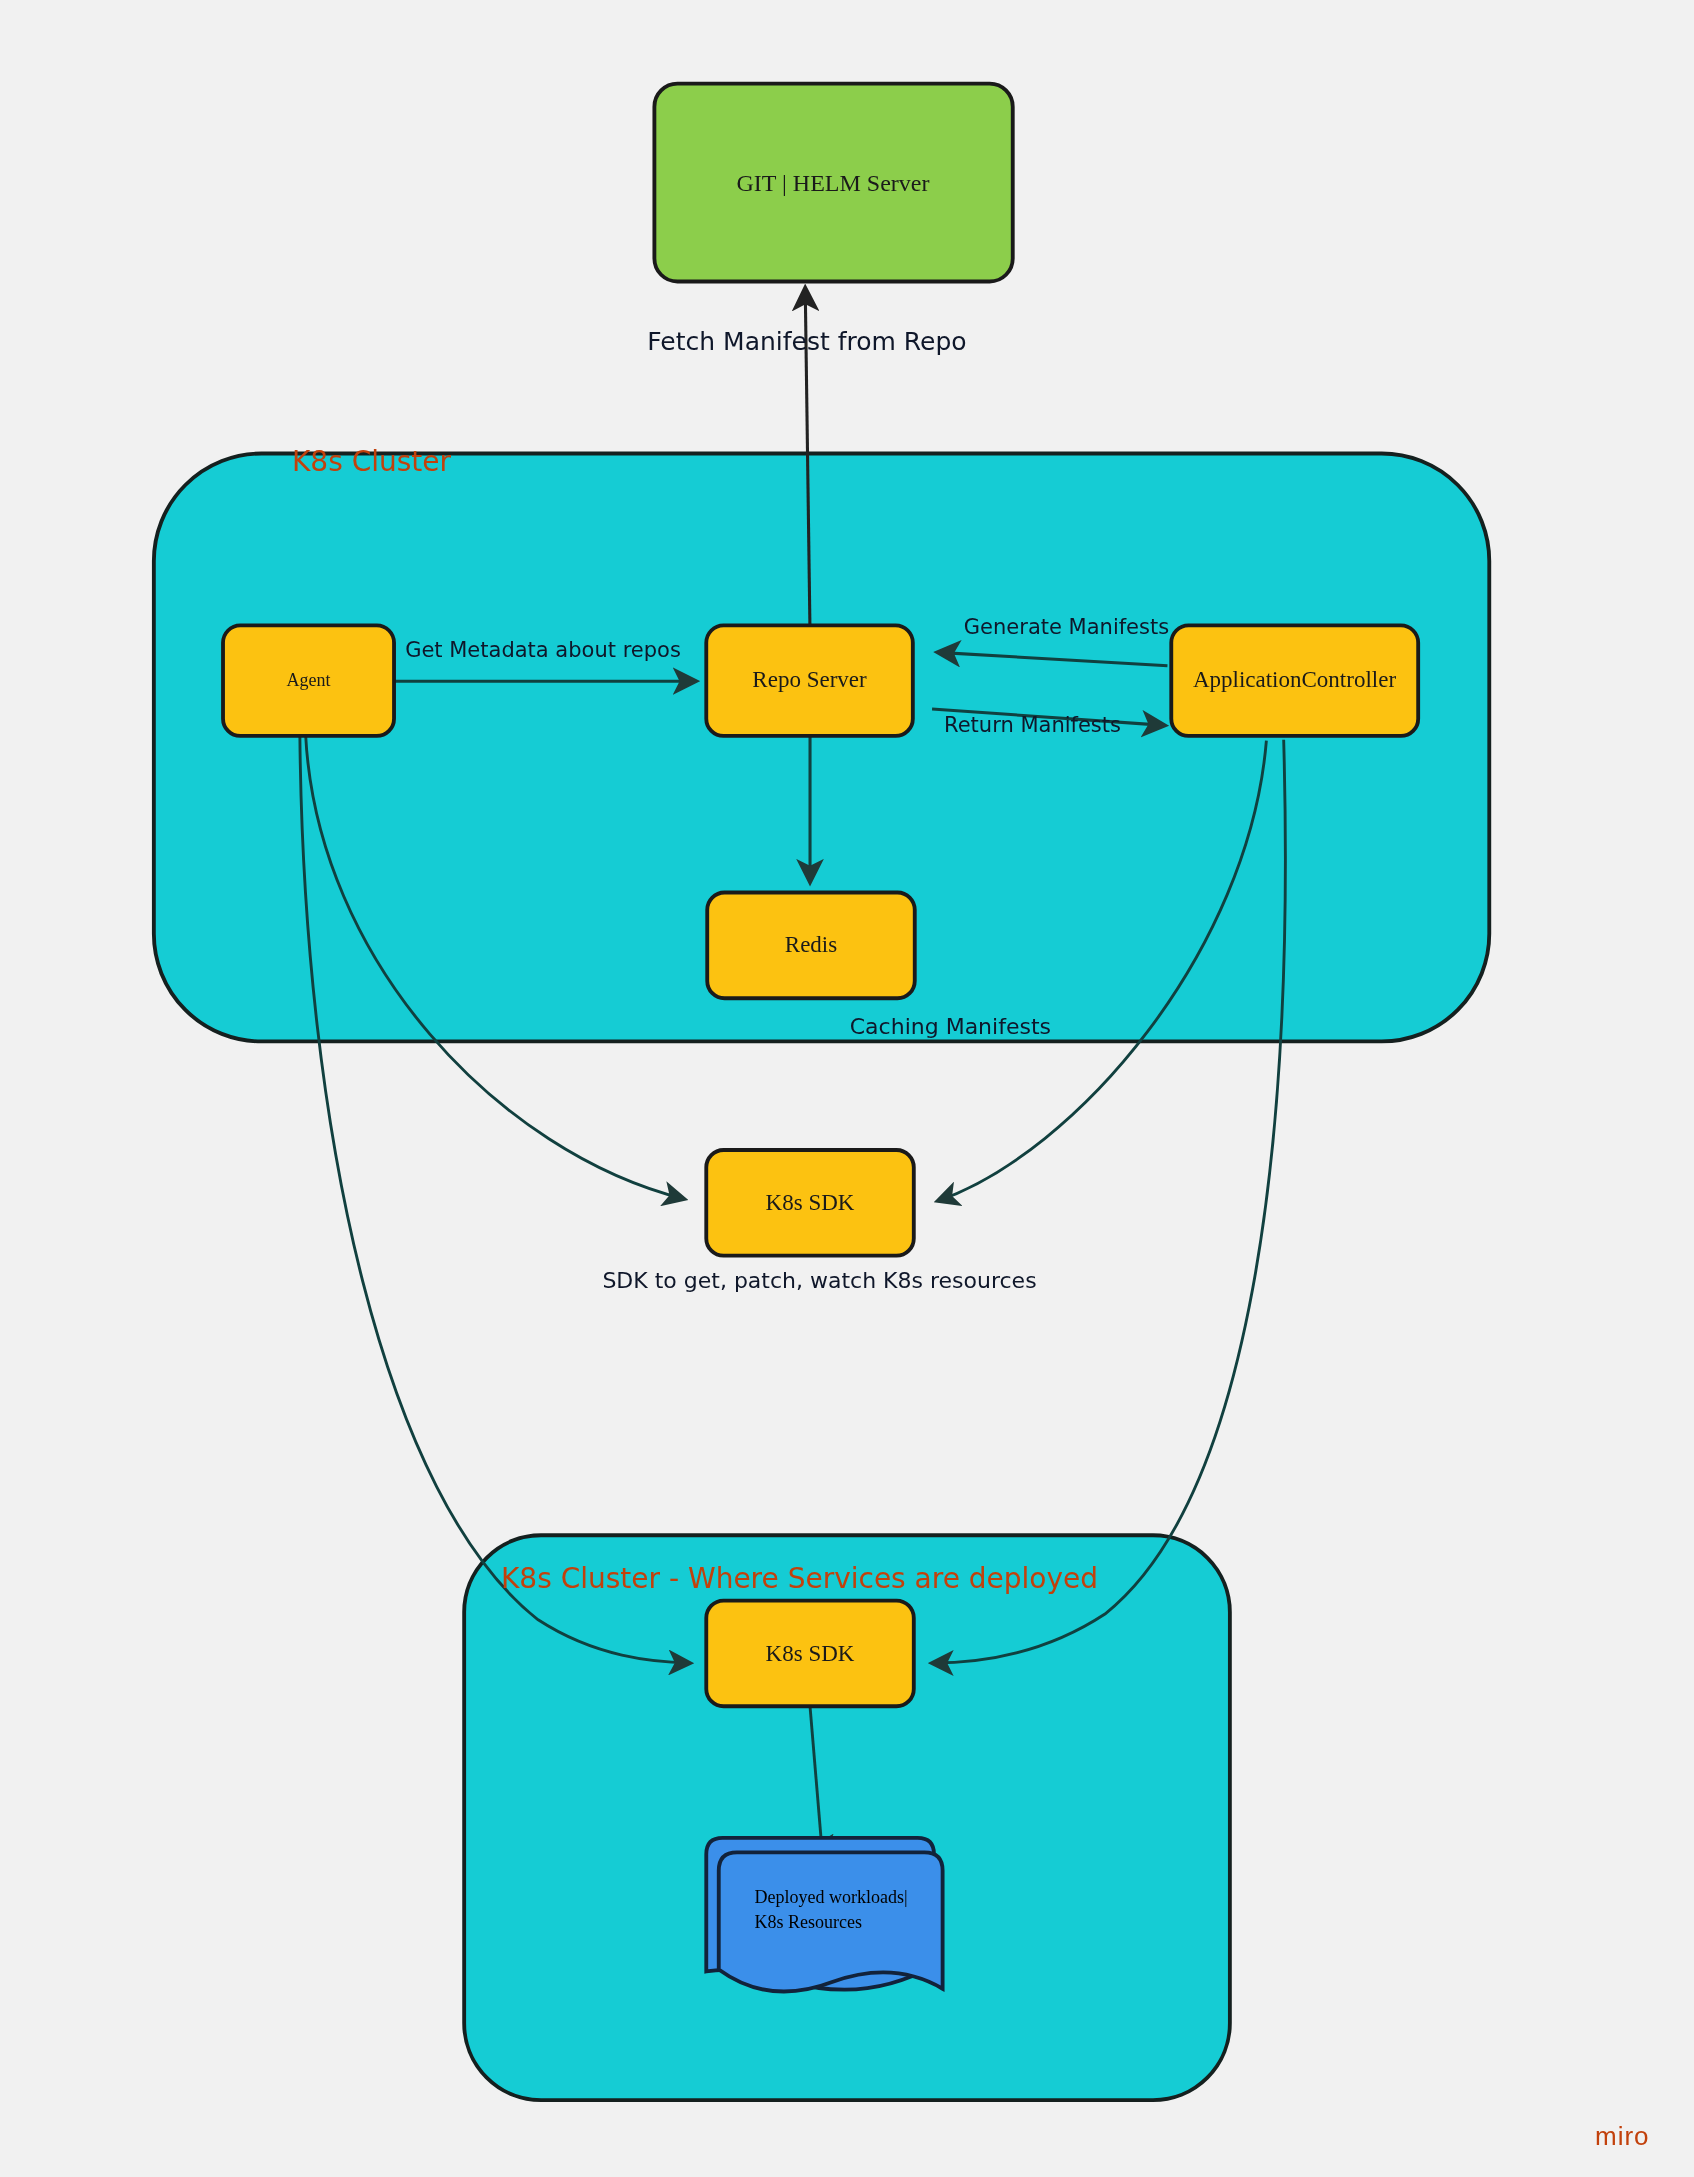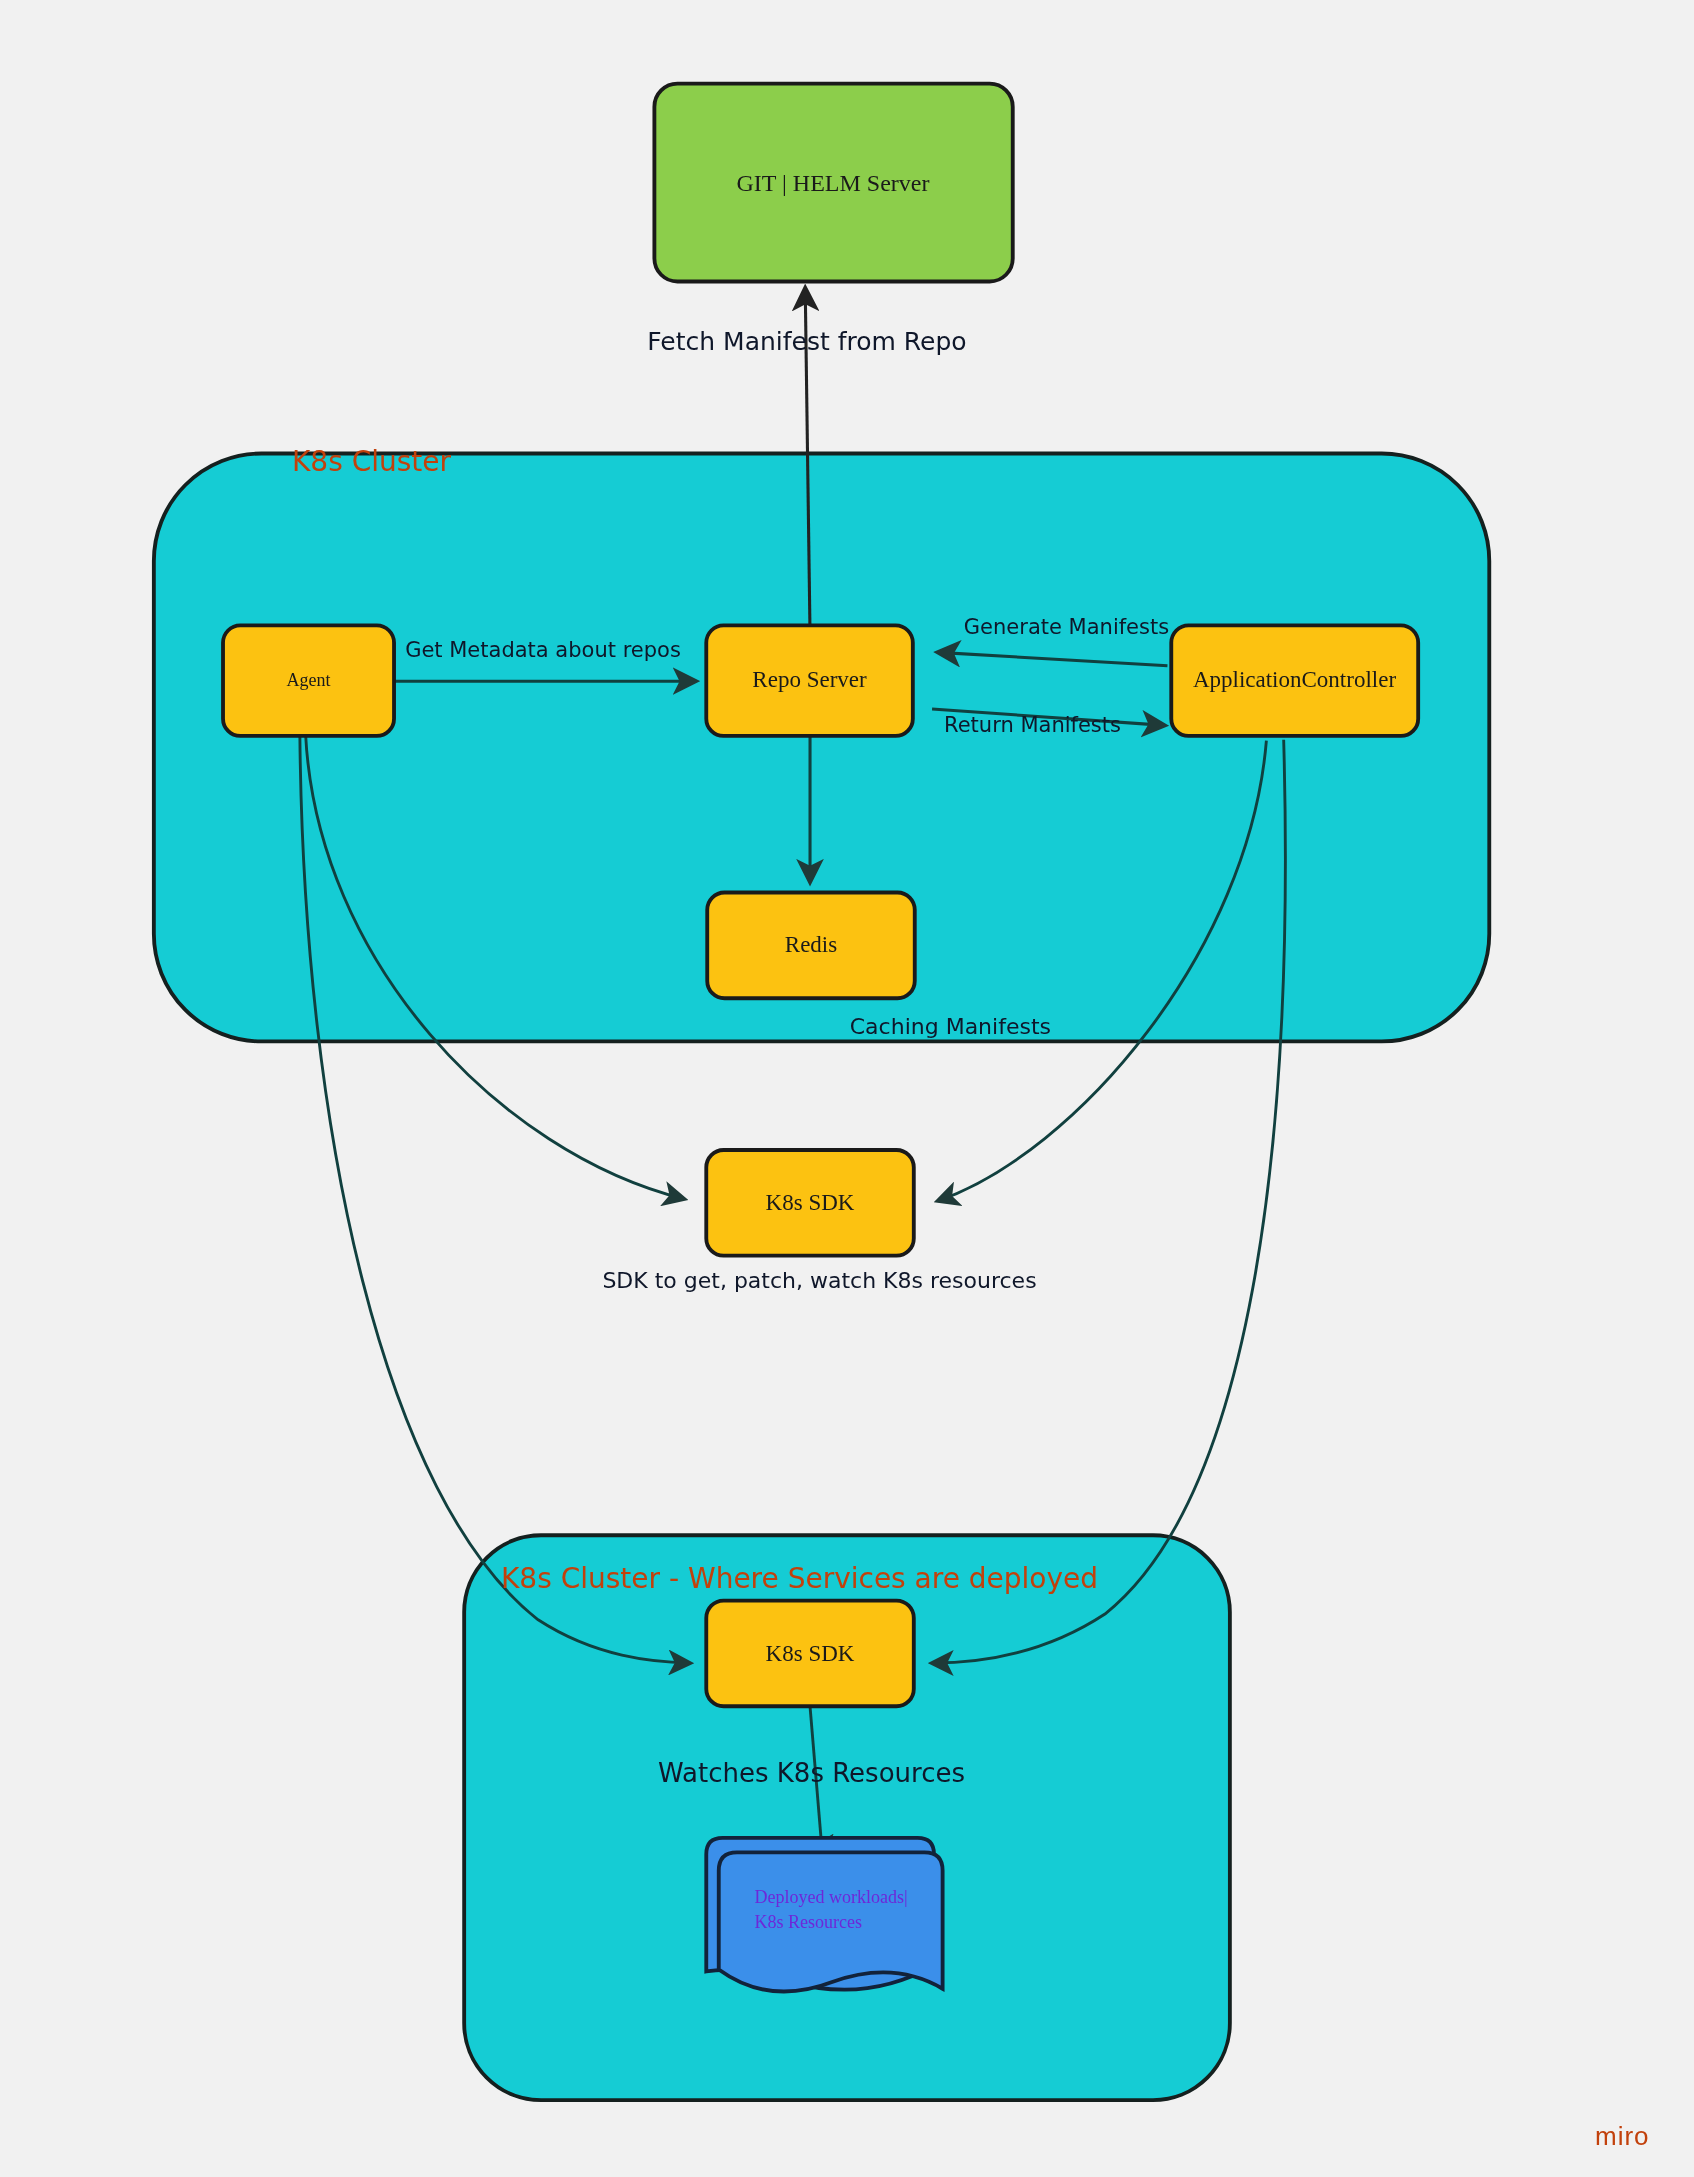--- a/index.html
+++ b/index.html
@@ -142,32 +142,31 @@
   <div class="node-label" style="left:706px; top:625px; width:207px; height:110px; font-size:23px;">Repo Server</div>
 
   <div class="node-label" style="left:1171px; top:625px; width:247px; height:110px; font-size:23px;">ApplicationController</div>
 
   <div class="node-label" style="left:707px; top:892px; width:208px; height:106px; font-size:23px;">Redis</div>
 
   <div class="node-label" style="left:706px; top:1150px; width:208px; height:106px; font-size:23px;">K8s SDK</div>
 
   <div class="node-label" style="left:706px; top:1601px; width:208px; height:106px; font-size:23px;">K8s SDK</div>
 
-  <div class="node-label" style="left:719px; top:1852px; width:224px; height:115px; font-size:18px; color:#6d28d9;">Deployed workloads|
+  <div class="node-label" style="left:719px; top:1852px; width:224px; height:115px; font-size:18px; color:#000000;">Deployed workloads|
 K8s Resources</div>
 
   <div class="edge-label" style="left:519px; top:327px; width:576px; font-size:25px;">Fetch Manifest from Repo</div>
 
   <div class="edge-label" style="left:399px; top:638px; width:288px; font-size:21px;">Get Metadata about repos</div>
 
   <div class="edge-label" style="left:903px; top:615px; width:327px; font-size:21px;">Generate Manifests</div>
 
   <div class="edge-label" style="left:869px; top:713px; width:327px; font-size:21px;">Return Manifests</div>
 
-  <div class="edge-label" style="left:533px; top:1758px; width:557px; font-size:26px;">Watches K8s Resources</div>
 
   <div class="edge-label" style="left:571px; top:1014px; width:480px; font-size:22px;text-align:right;">Caching Manifests</div>
 
   <div class="edge-label" style="left:493px; top:1268px; width:653px; font-size:22px;">SDK to get, patch, watch K8s resources</div>
 
   <div class="watermark" style="left:1595px; top:2121px;">miro</div>
 
 </div>
 
 

